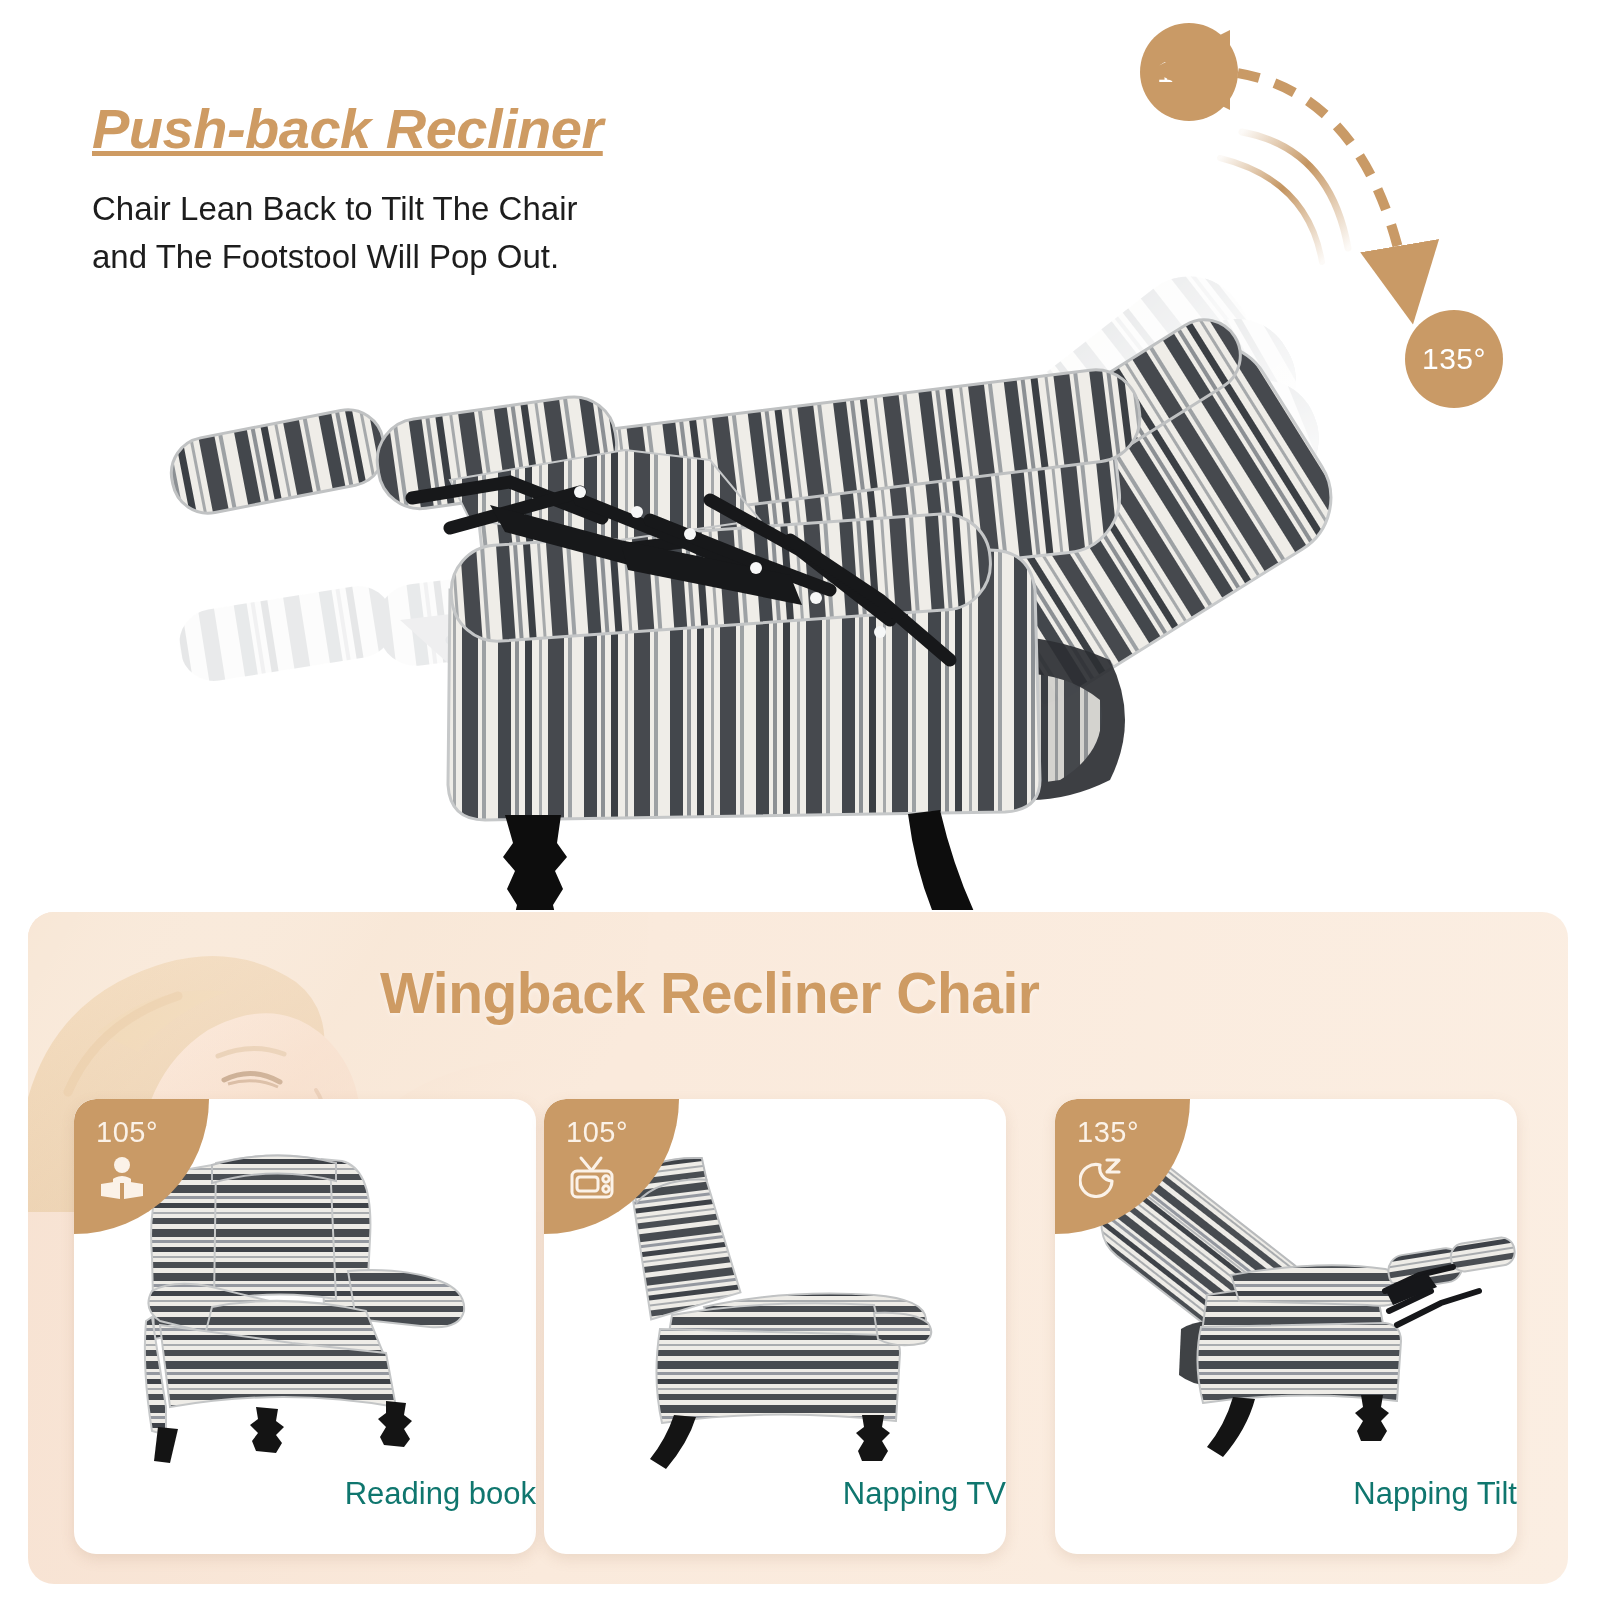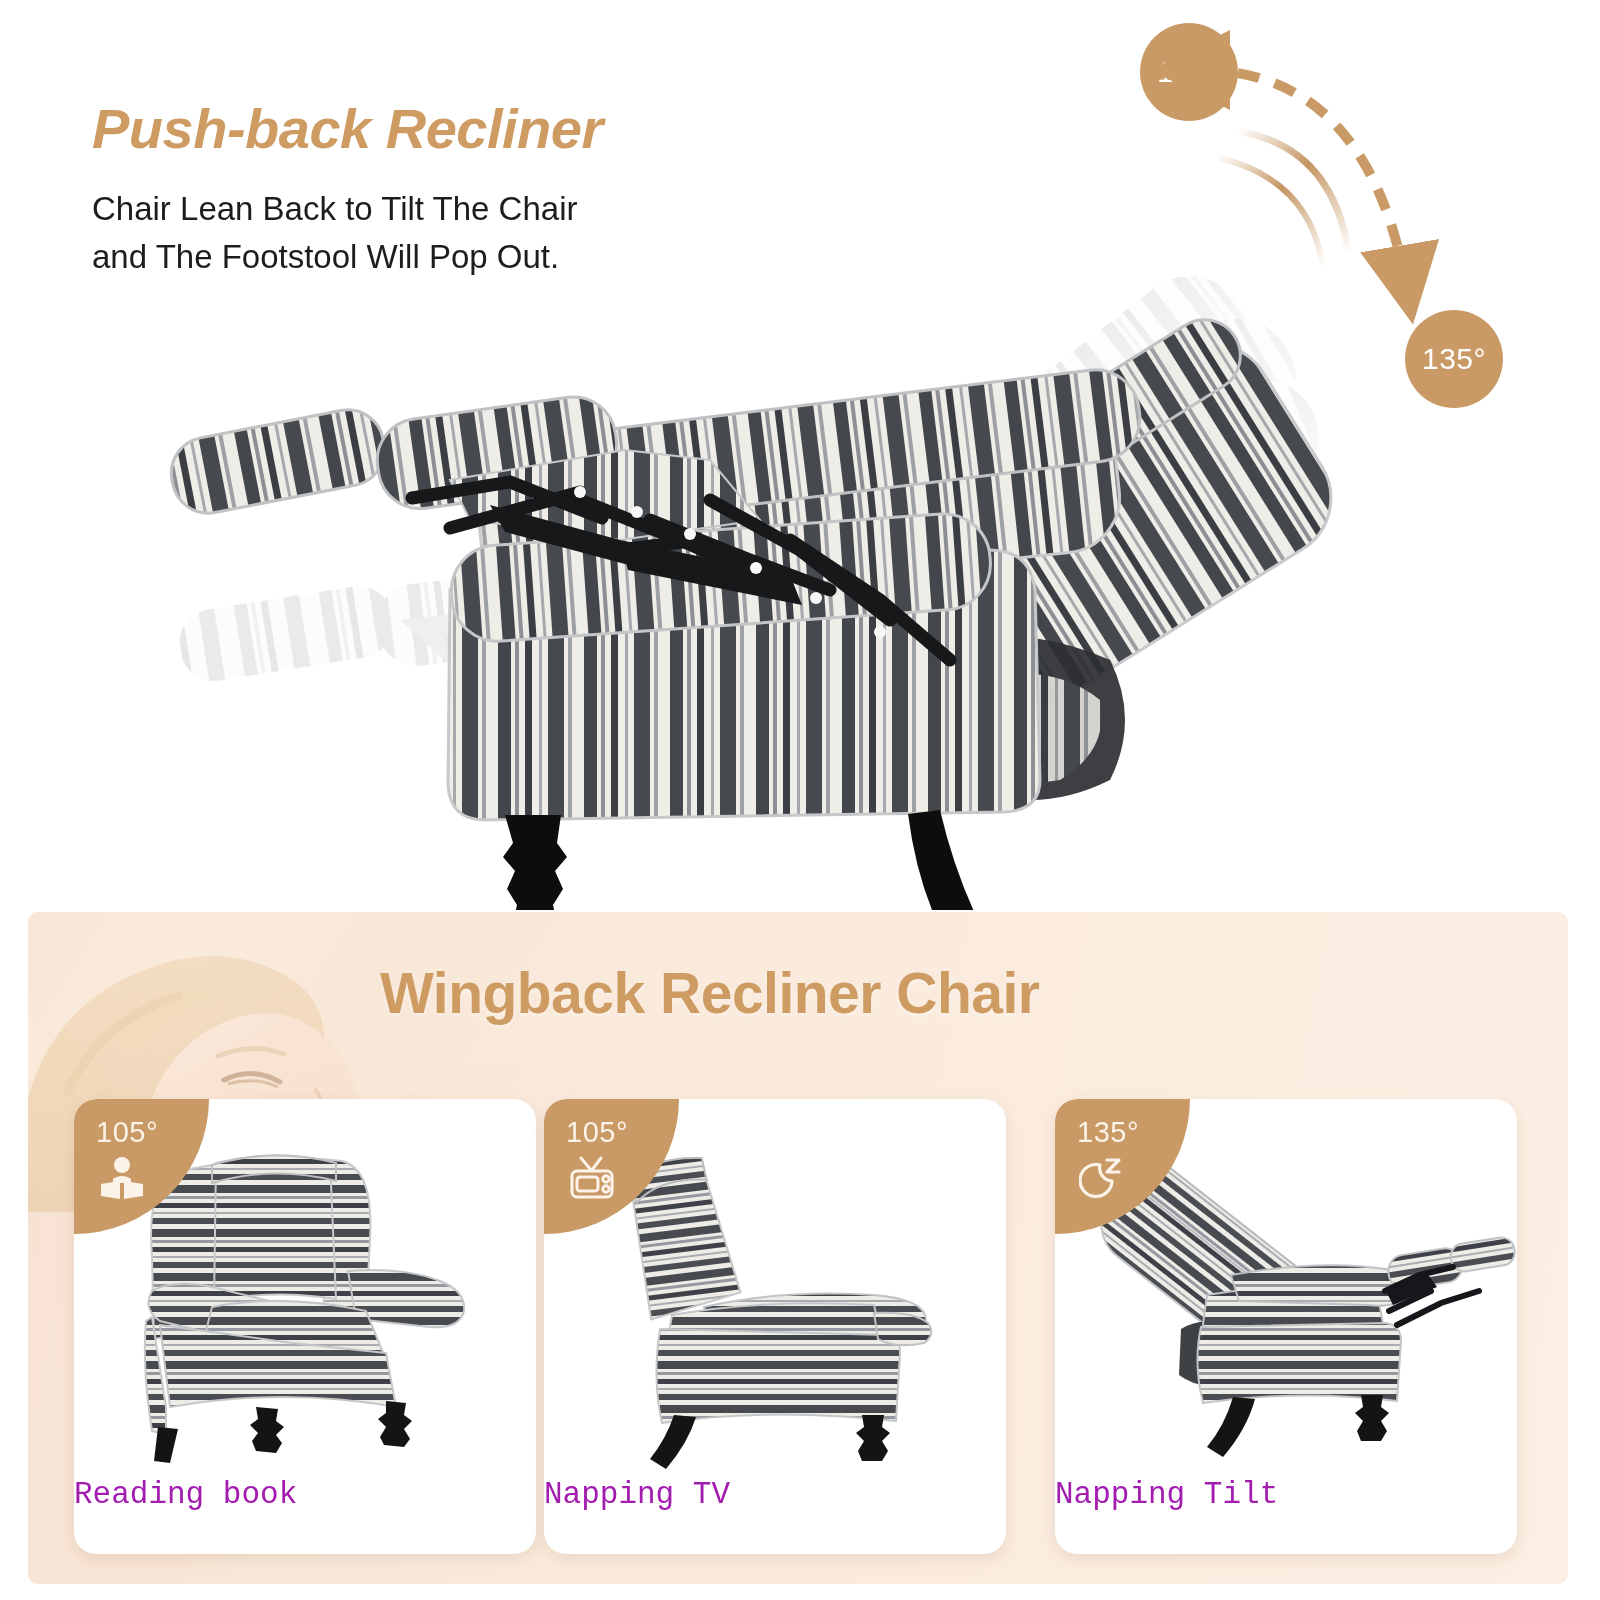--- a/index.html
+++ b/index.html
@@ -10,21 +10,21 @@
     position:relative;
     overflow:hidden;
   }
 
   
   #top-section { position:absolute; left:0; top:0; width:1600px; height:910px; background:#fff; }
 
   #headline {
     position:absolute; left:92px; top:96px;
     font-size:56px; font-weight:bold; font-style:italic;
-    color:#CE9B63; letter-spacing:-0.5px; white-space:nowrap;
+    color:#CE9B63; letter-spacing:-0.5px; white-space:nowrap;text-decoration:underline;
   }
   #subtitle {
     position:absolute; left:92px; top:185px;
     font-size:33px; line-height:1.45; color:#1d1d1d;
     font-weight:400; white-space:pre-line;
   }
 
   
   .angle-badge {
     position:absolute; border-radius:50%;
@@ -38,21 +38,21 @@
   #arrow-svg { position:absolute; left:1180px; top:40px; width:380px; height:310px; overflow:visible; }
 
   
   #chair-hero { position:absolute; left:150px; top:120px; width:1290px; height:790px; }
   #chair-hero svg { width:100%; height:100%; display:block; }
 
   
   #bottom-section {
     position:absolute; left:28px; top:912px; width:1540px; height:672px;
     background:linear-gradient(100deg,#F7E2D2 0%,#FAEADC 38%,#FBEEE2 100%);
-    border-radius:10px;
+    border-radius:26px;
     overflow:hidden;
   }
   #portrait-photo {
     position:absolute; left:0; top:0; width:620px; height:300px;
   }
   #bottom-heading {
     position:absolute; left:352px; top:48px;
     font-size:57px; font-weight:bold; color:#CE9B63;
     letter-spacing:-0.5px; white-space:nowrap;
     text-shadow:0 2px 5px rgba(255,255,255,0.45);
@@ -79,21 +79,21 @@
     position:absolute; left:22px; top:17px;
     font-size:29px; letter-spacing:0.5px;
   }
   .card-badge .ico { position:absolute; left:24px; top:55px; width:48px; height:48px; }
   .card-badge .ico svg { width:100%; height:100%; display:block; }
 
   .card-figure { position:absolute; left:0; top:40px; width:462px; height:330px; }
 
   .card-caption {
     position:absolute; left:0; bottom:42px; width:100%;
-    text-align:left; font-size:31px; color:#a21caf; font-weight:400;font-family:Liberation Mono, monospace;
+    text-align:right; font-size:31px; color:#0f766e; font-weight:400;
   }
 </style>
 </head>
 <body>
 
 <div id="top-section">
 
   <div id="headline">Push-back Recliner</div>
   <div id="subtitle">Chair Lean Back to Tilt The Chair
 and The Footstool Will Pop Out.</div>

